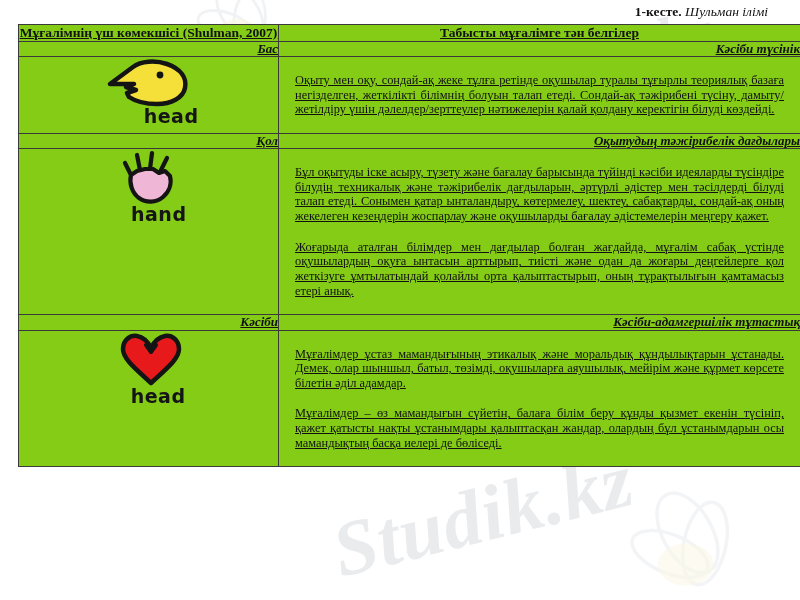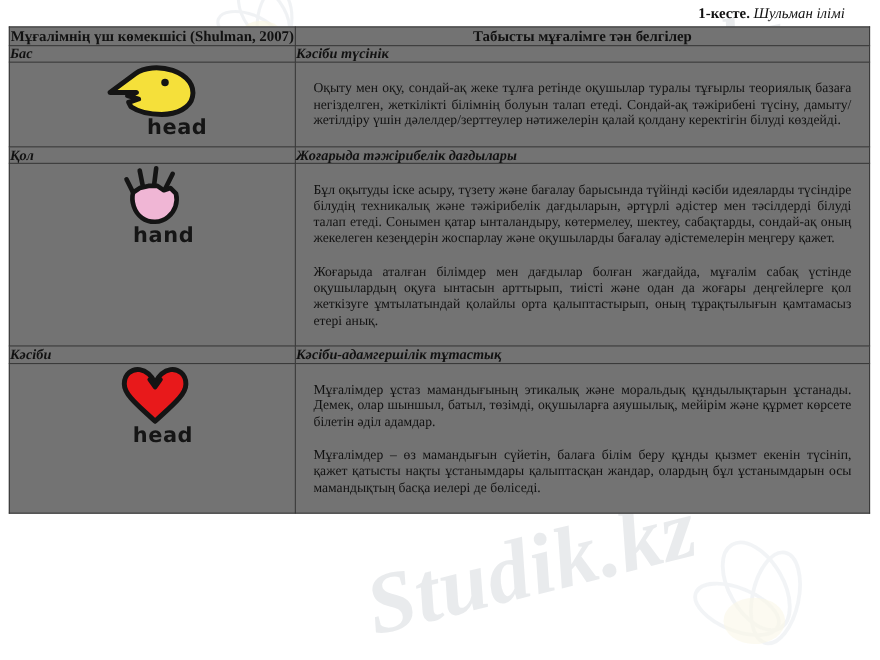--- a/index.html
+++ b/index.html
@@ -40,41 +40,42 @@
     opacity: 0.30;
   }
 
   
   .page {
     position: relative;
     z-index: 10;
     width: 784px;
     height: 600px;
     box-sizing: border-box;
-    padding: 2px 10px 0 8px;
+    padding: 2px 10px 0 18px;
   }
 
   .caption {
     text-align: right;
     font-size: 13.5px;
     padding: 3px 6px 4px 0;
     line-height: 1.1;
   }
   .caption .cap-num {
     font-weight: bold;
   }
   .caption .cap-title {
     font-style: italic;
   }
 
   table.shulman {
     width: 782px;
     border-collapse: collapse;
     table-layout: fixed;
-    background: #737373;
+    background: #84cc16;
+    text-decoration: underline;
   }
   table.shulman td,
   table.shulman th {
     border: 1px solid #3a3a3a;
     padding: 0;
     vertical-align: top;
   }
 
   col.c-left  { width: 260px; }
   col.c-right { width: 522px; }
@@ -82,21 +83,21 @@
   .hdr {
     text-align: center;
     font-weight: bold;
     font-size: 13.5px;
     line-height: 1.18;
     padding: 5px 6px 6px 6px;
     vertical-align: middle;
   }
 
   .sub {
-    text-align: left;
+    text-align: right;
     font-weight: bold;
     font-style: italic;
     font-size: 13px;
     line-height: 1.1;
     padding: 2px 4px 3px 4px;
   }
 
   .body-cell {
     padding: 3px 7px 3px 7px;
     font-size: 12.4px;
@@ -200,21 +201,21 @@
             <div class="icon-label">head</div>
           </div>
         </td>
         <td class="body-cell">
           <p>Оқыту мен оқу, сондай-ақ жеке тұлға ретінде оқушылар туралы тұғырлы теориялық базаға негізделген, жеткілікті білімнің болуын талап етеді. Сондай-ақ тәжірибені түсіну, дамыту/жетілдіру үшін дәлелдер/зерттеулер нәтижелерін қалай қолдану керектігін білуді көздейді.</p>
         </td>
       </tr>
 
       <tr>
         <td class="sub">Қол</td>
-        <td class="sub">Жоғарыда тәжірибелік дағдылары</td>
+        <td class="sub">Оқытудың тәжірибелік дағдылары</td>
       </tr>
       <tr>
         <td class="icon-cell">
           <div class="icon-wrap">
             <svg class="icon-svg" width="72" height="58" viewBox="0 0 72 58">
               <g stroke="#141414" stroke-width="4.2" stroke-linejoin="round" stroke-linecap="round" fill="#F0B6D5">
                 <path d="M16 26 L10 14"></path>
                 <path d="M25 21 L22 6"></path>
                 <path d="M35 20 L37 4"></path>
                 <path d="M45 23 L52 9"></path>

